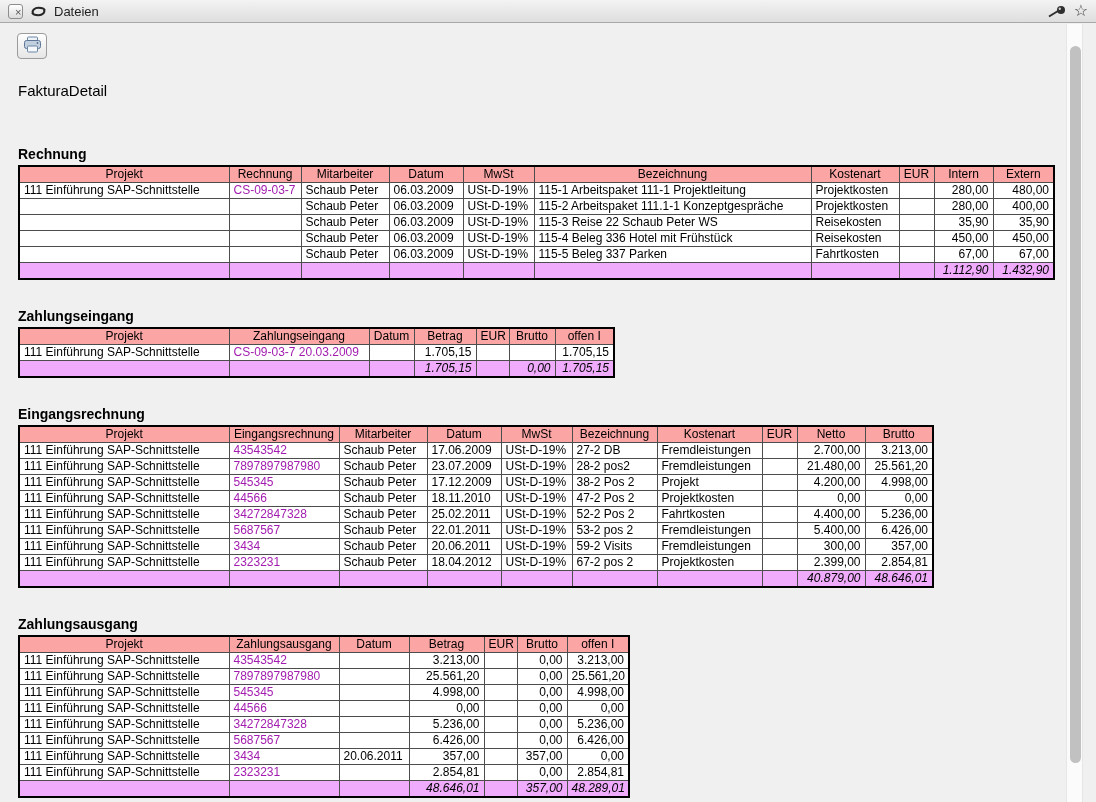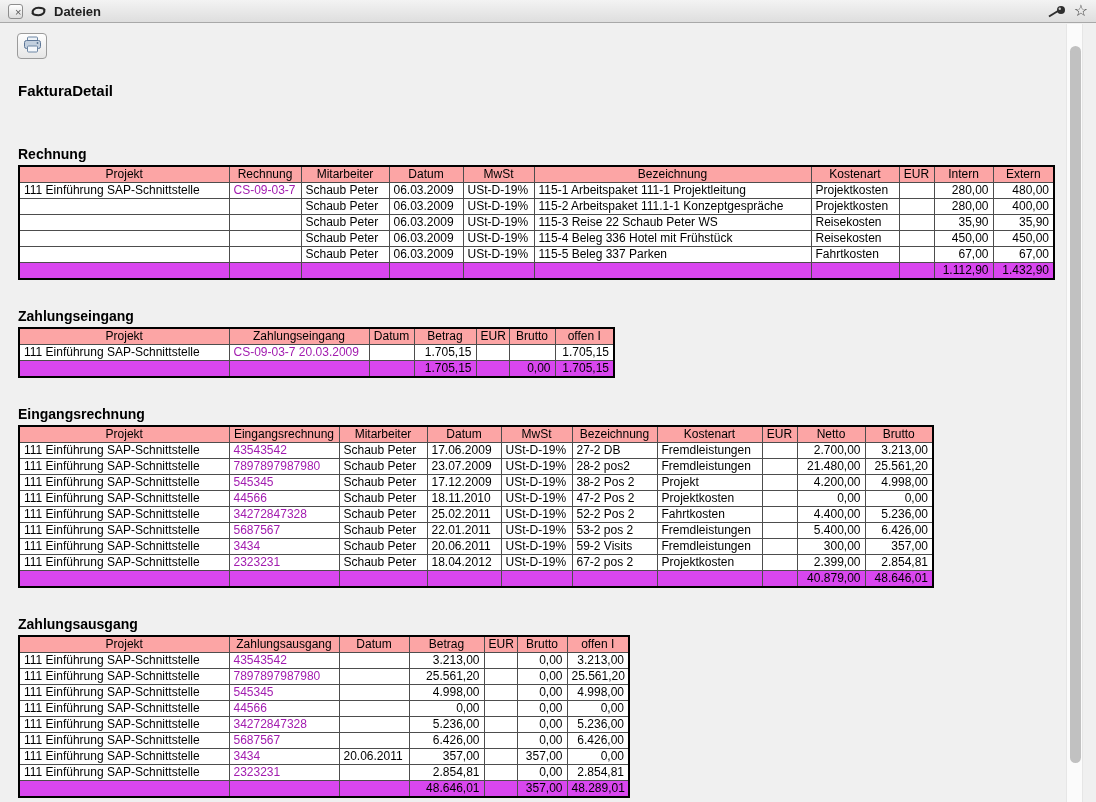--- a/index.html
+++ b/index.html
@@ -14,45 +14,45 @@
   .titlebar {
     height:23px; display:flex; align-items:center; gap:7px; padding:0 8px;
     background:linear-gradient(#f3f3f3,#dedede);
     border-bottom:1px solid #a8a8a8;
   }
   .close-btn {
     width:15px; height:15px; border:1px solid #8d8d8d; border-radius:3px;
     background:linear-gradient(#ffffff,#dcdcdc);
     font-size:11px; line-height:13px; text-align:center; color:#555; cursor:default;
   }
-  .win-title { font-size:13px; font-weight:bold; color:#1f1f1f; }
+  .win-title { font-size:13px; font-weight:normal; color:#1f1f1f; }
   .titlebar-spacer { flex:1; }
   .tb-icon { display:flex; align-items:center; }
   .star-glyph { font-size:16px; line-height:16px; color:#3a3a3a; }
   
   .content { position:absolute; top:24px; left:0; right:30px; bottom:0; }
   .print-btn {
     margin:9px 0 0 17px; width:30px; height:26px;
     border:1px solid #9b9b9b; border-radius:4px;
     background:linear-gradient(#fefefe,#e6e6e6);
     display:flex; align-items:center; justify-content:center; padding:0;
   }
-  .page-title { margin:23px 0 0 18px; font-size:15px; font-weight:bold; }
+  .page-title { margin:23px 0 0 18px; font-size:15px; font-weight:normal; }
   .section-title { margin:28px 0 3px 18px; font-size:14px; font-weight:bold; }
   .section:first-of-type .section-title { margin-top:47px; }
   table {
     border-collapse:collapse; table-layout:fixed; margin-left:18px;
     background:#fff; border:2px solid #000; font-size:12px;
   }
   th, td {
     border:1px solid #4d4d4d; padding:1px 4px; height:16px;
     line-height:13px; white-space:nowrap; overflow:hidden;
   }
   th { background:#fca5a5; font-weight:normal; text-align:center; }
-  tfoot td { background:#d946ef; }
+  tfoot td { background:#f0abfc; font-style:italic; }
   td.r, th.r { text-align:right; }
   a.doc-link { color:#a21caf; text-decoration:none; cursor:pointer; }
   
   .scrollbar {
     position:absolute; top:24px; right:13px; bottom:0; width:17px;
     background:#fbfbfb; border-left:1px solid #e6e6e6; border-right:1px solid #e6e6e6;
   }
   .scroll-thumb {
     position:absolute; left:3px; width:11px; top:22px; height:717px;
     background:#c1c1c1; border-radius:6px;

